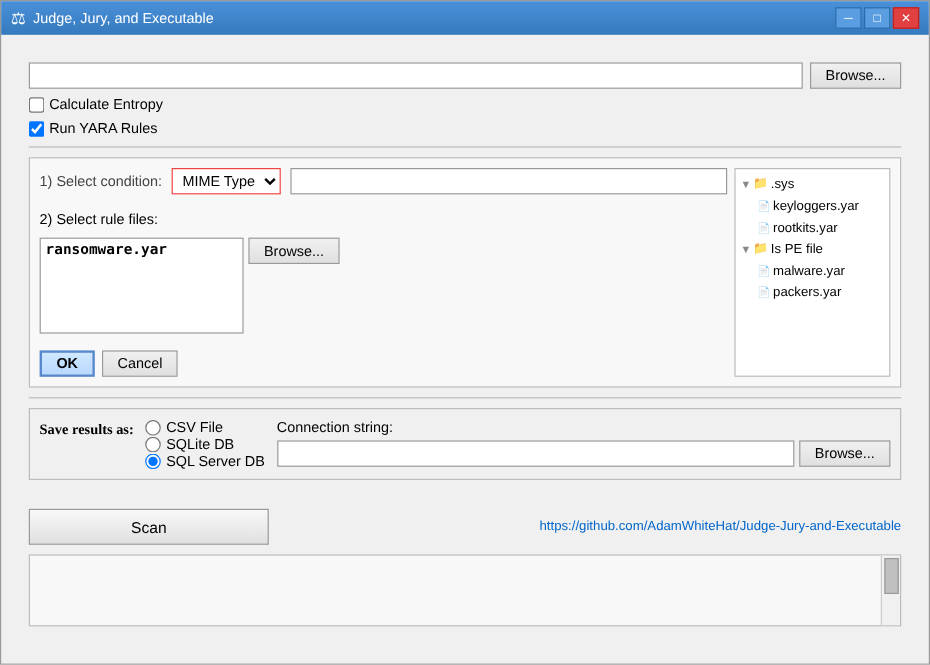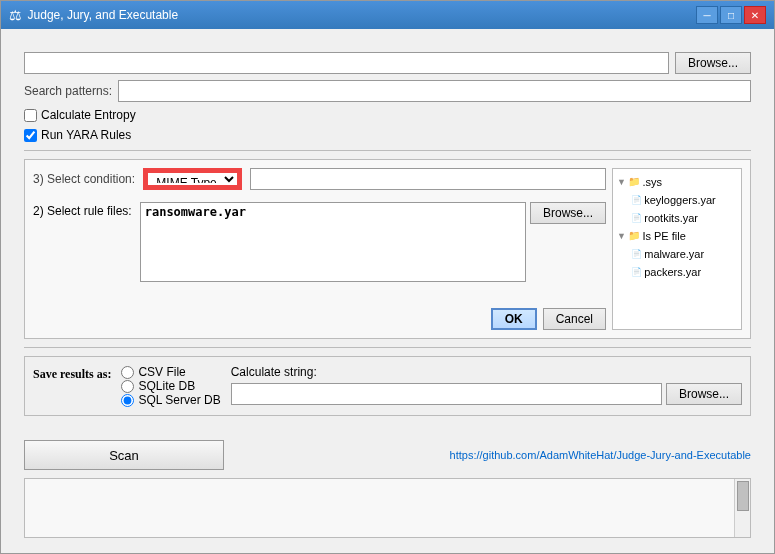--- a/index.html
+++ b/index.html
@@ -113,25 +113,24 @@
       align-items: center;
       gap: 8px;
       margin-bottom: 6px;
     }
     .condition-label {
       color: #444;
       white-space: nowrap;
     }
     .select-box {
       height: 22px;
-      border: 5px solid #ef4444;
+      border: 1px solid #ef4444;
       background: white;
       padding: 2px 4px;
       font-size: 12px;
-      text-align: center;
     }
     .main-area {
       display: flex;
       gap: 6px;
       flex: 1;
     }
     .left-panel {
       flex: 1;
       display: flex;
       flex-direction: column;
@@ -141,20 +140,21 @@
       width: 130px;
       border: 1px solid #bbb;
       background: white;
       overflow-y: auto;
       padding: 4px;
     }
     .rule-files-row {
       display: flex;
       align-items: flex-start;
       gap: 8px;
+      flex-direction: column;
     }
     .rule-files-label {
       white-space: nowrap;
       padding-top: 2px;
     }
     .rule-files-area {
       flex: 1;
       display: flex;
       gap: 4px;
       align-items: flex-start;
@@ -164,23 +164,22 @@
       height: 80px;
       border: 1px solid #999;
       background: white;
       padding: 2px 4px;
       font-size: 12px;
       resize: none;
       font-weight: bold;
     }
     .dialog-buttons {
       display: flex;
-      justify-content: flex-end;
-      gap: 6px;
-      margin-top: 20px;
+      gap: 6px;
+      margin-top: 8px;
     }
     .tree-node {
       font-size: 11px;
       line-height: 18px;
     }
     .tree-folder {
       display: flex;
       align-items: center;
       gap: 2px;
     }
@@ -311,42 +310,38 @@
     </div>
   </div>
 
   <div class="content">
 
     <div class="row">
       <input class="text-input" type="text" style="">
       <button class="btn">Browse...</button>
     </div>
 
-    <div class="row">
-      <span style="white-space:nowrap; color:#444;">Search patterns:</span>
-      <input class="text-input" type="text" style="">
-    </div>
 
     <div class="checkbox-row">
       <input type="checkbox" style="">
       <label>Calculate Entropy</label>
     </div>
     <div class="checkbox-row">
       <input type="checkbox" checked="" style="">
       <label>Run YARA Rules</label>
     </div>
 
     <hr class="separator">
 
     <div class="section-panel">
       <div class="main-area">
         <div class="left-panel">
 
           <div class="condition-row">
-            <span class="condition-label">3)  Select condition:</span>
+            <span class="condition-label">1)  Select condition:</span>
             <select class="select-box">
               <option>MIME Type</option>
               <option>Is PE file</option>
               <option>All files</option>
             </select>
             <input class="text-input" type="text" style="flex: 1 1 0%;">
           </div>
 
           <div class="rule-files-row">
             <span class="rule-files-label">2)  Select rule files:</span>
@@ -416,21 +411,21 @@
           <div class="radio-row">
             <input type="radio" name="save_type" value="sqlite" style="">
             <label>SQLite DB</label>
           </div>
           <div class="radio-row">
             <input type="radio" name="save_type" value="sqlserver" checked="" style="">
             <label>SQL Server DB</label>
           </div>
         </div>
         <div class="conn-section">
-          <span class="conn-label">Calculate string:</span>
+          <span class="conn-label">Connection string:</span>
           <div class="conn-row">
             <input class="conn-input" type="text" style="">
             <button class="btn">Browse...</button>
           </div>
         </div>
       </div>
     </div>
 
     <div class="scan-row">
       <button class="scan-btn">Scan</button>

